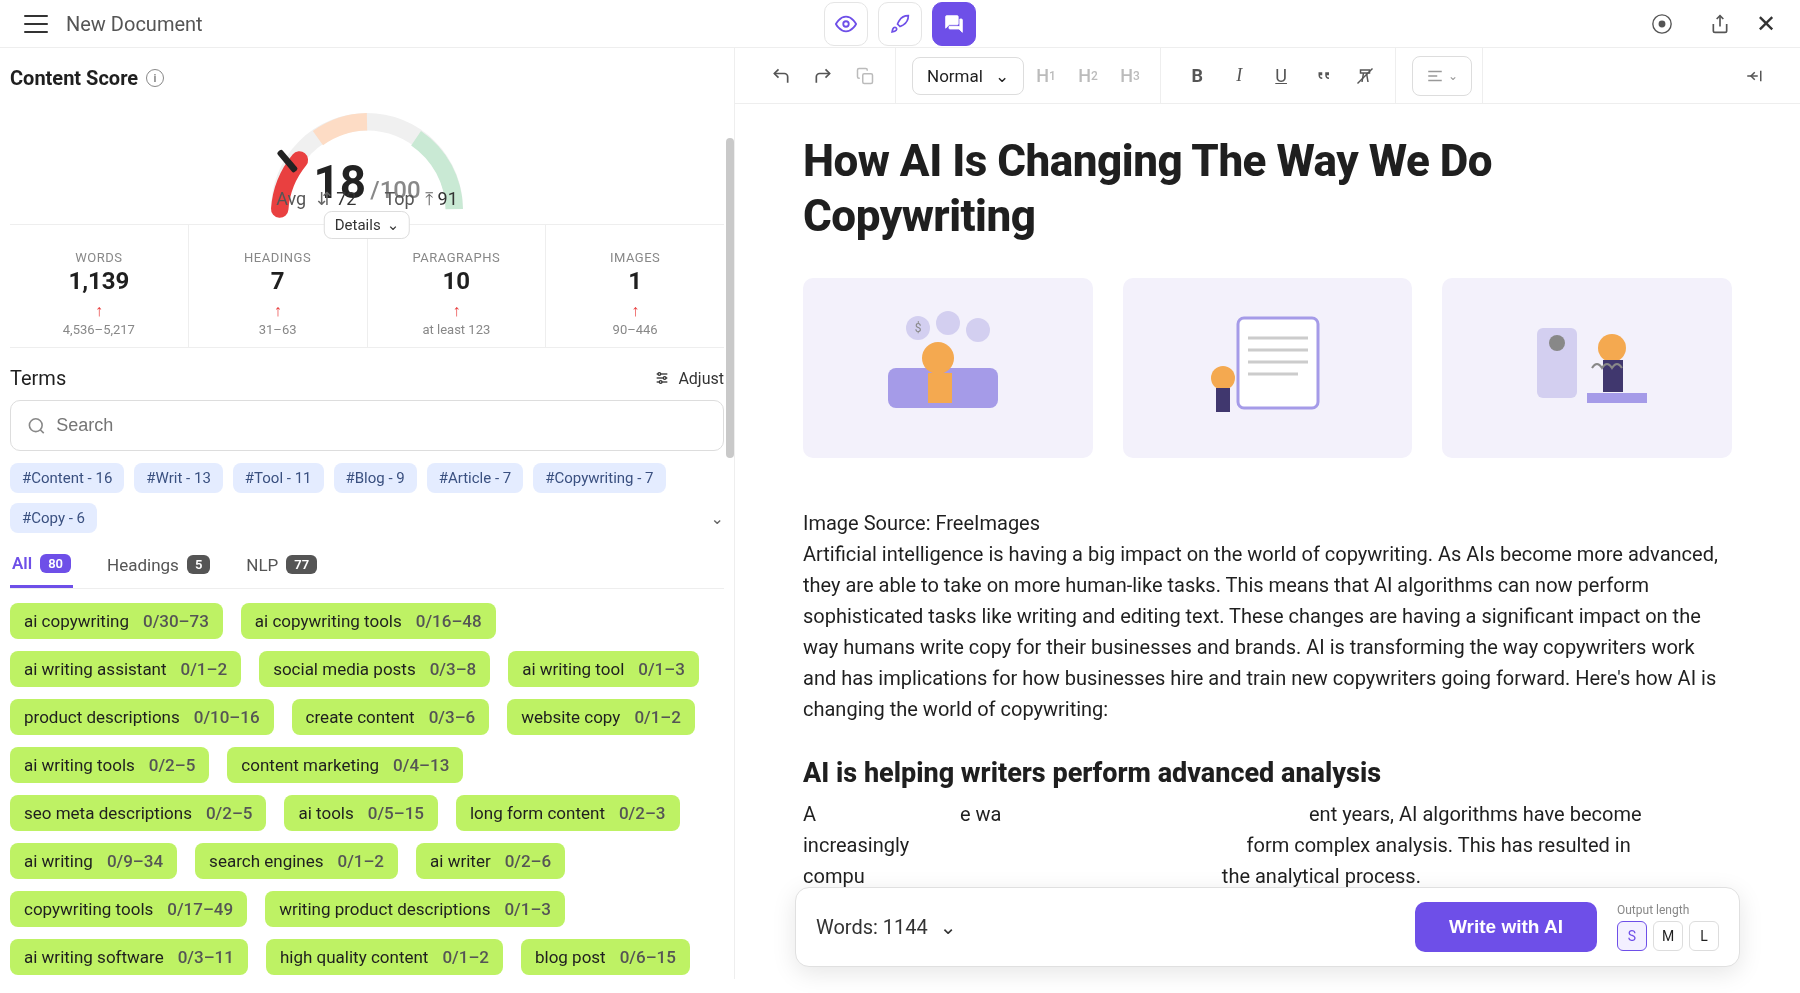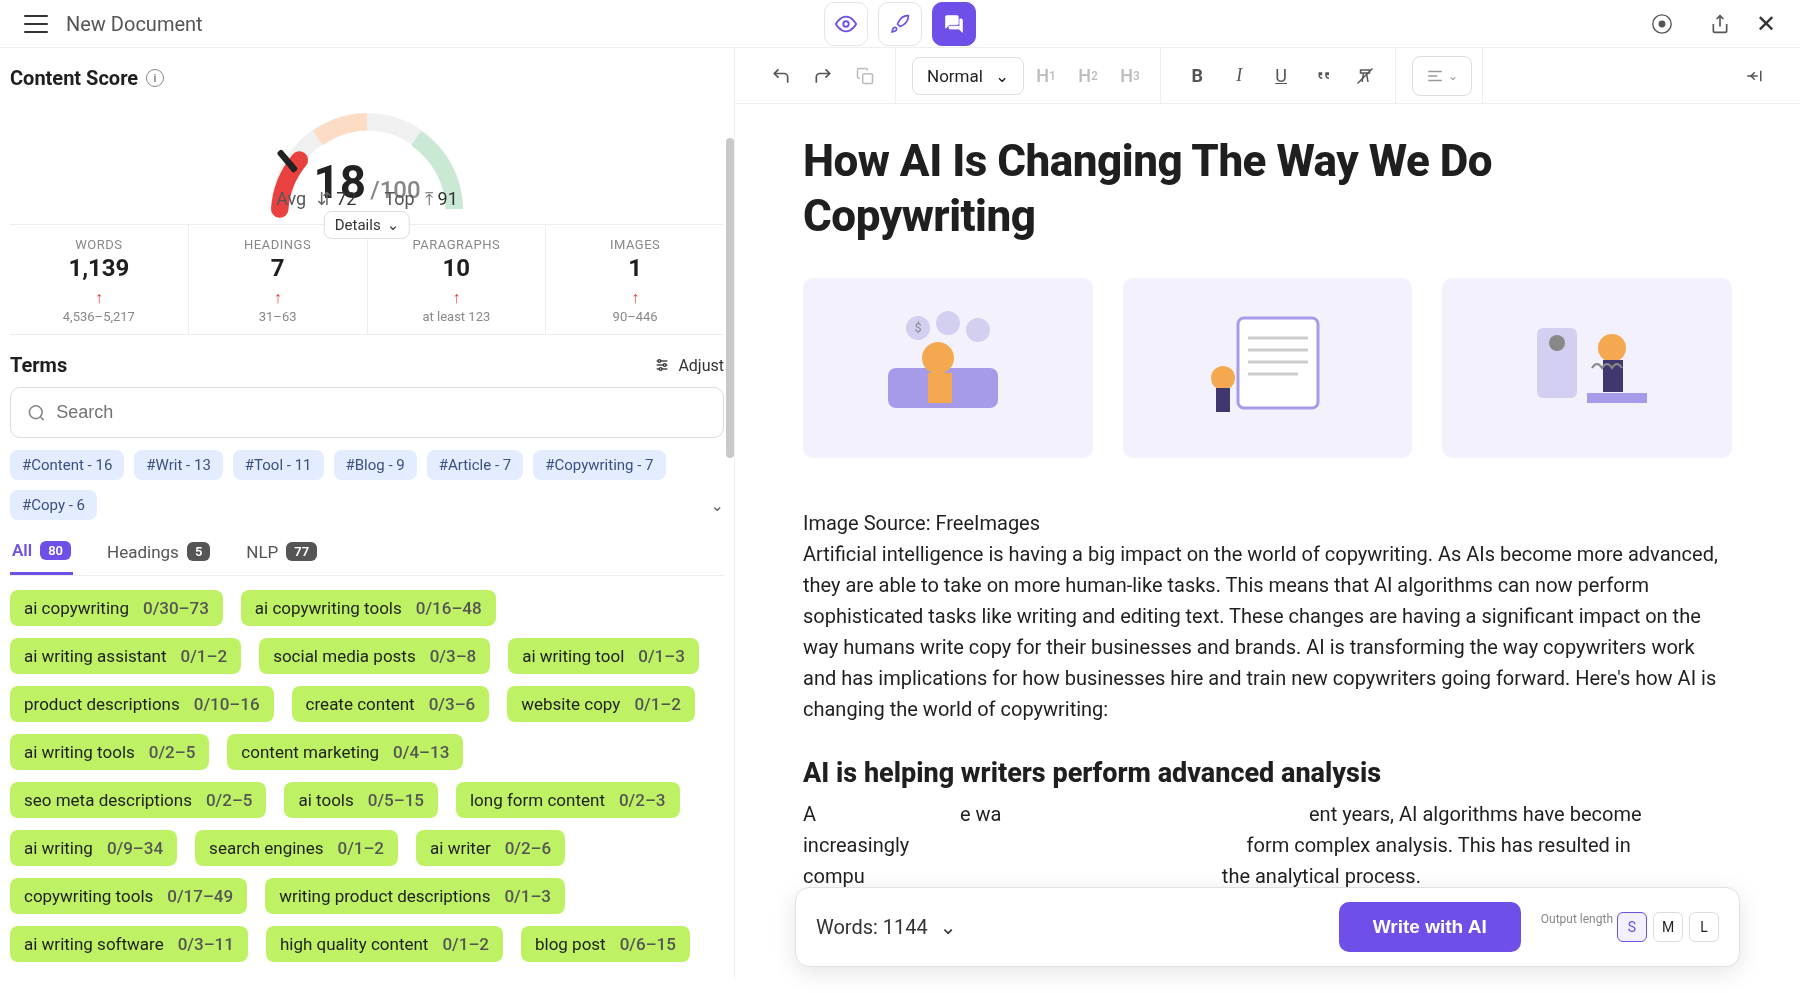--- a/index.html
+++ b/index.html
@@ -29,29 +29,29 @@
 .info-icon { width: 18px; height: 18px; border: 1.5px solid #888; border-radius: 50%; display:flex;align-items:center;justify-content:center;font-size:11px;color:#888; }
 .gauge-wrap { display:flex; flex-direction:column; align-items:center; margin-bottom:6px; }
 .gauge-svg { width: 220px; height: 120px; }
 .score-big { font-size: 42px; font-weight: 700; }
 .score-denom { font-size: 22px; color: #888; font-weight:500; }
 .avg-top { display:flex; gap: 28px; margin-top:-32px; font-size: 18px; color:#333; }
 .avg-top .lbl { color:#555; margin-right:6px; }
 .stats-row { display:flex; border-top:1px solid #eee; border-bottom:1px solid #eee; margin-top:14px; position:relative; }
 .stat { flex:1; text-align:center; padding:12px 4px 10px; border-right:1px solid #eee; }
 .stat:last-child { border-right:none; }
-.stat-lbl { font-size:13px; letter-spacing:0.5px; color:#888; }
+.stat-lbl { font-size:13px; letter-spacing:0.5px; color:#888;margin-top:13px; }
 .stat-val { font-size:24px; font-weight:700; margin-top:2px; display:flex; align-items:center; justify-content:center; gap:6px;flex-direction:column; }
 .stat-range { font-size:13px; color:#888; margin-top:2px; }
 .up-arrow { color:#e94040; font-size:16px; }
 .details-chip { position:absolute; top:-14px; left:50%; transform:translateX(-50%); background:#fff; border:1px solid #ddd; border-radius:8px; padding:4px 10px; font-size:15px; color:#333; display:flex; align-items:center; gap:6px; cursor:pointer; }
 
 
 .terms-head { display:flex; justify-content:space-between; align-items:center; margin-top:18px; margin-bottom:10px; }
-.terms-title { font-size:20px; font-weight:700; }
+.terms-title { font-size:20px; font-weight:400; }
 .adjust-btn { display:flex; align-items:center; gap:8px; font-size:16px; color:#333; cursor:pointer; }
 .search-box { display:flex; align-items:center; gap:10px; border:1px solid #ddd; border-radius:10px; padding:14px 16px; margin-bottom:12px; }
 .search-box input { border:none; outline:none; font-size:18px; color:#888; width:100%; }
 .tag-row { display:flex; gap:10px; align-items:center; flex-wrap:wrap; margin-bottom:12px; }
 .hash-tag { background:#e4ecff; border-radius:8px; padding:6px 12px; font-size:15px; color:#3a5080; }
 .chev-down { margin-left:auto; color:#666; cursor:pointer; }
 .tabs { display:flex; gap:32px; border-bottom:1px solid #eee; margin-bottom:14px; }
 .tab { display:flex; align-items:center; gap:8px; padding:8px 2px 12px; font-size:17px; color:#555; cursor:pointer; }
 .tab.active { color:#6e4fe8; border-bottom:3px solid #6e4fe8; font-weight:600; }
 .badge { background:#6e4fe8; color:#fff; border-radius:6px; padding:2px 8px; font-size:13px; font-weight:600; }
@@ -72,21 +72,21 @@
 .doc-heading { font-size:44px; font-weight:800; line-height:1.25; margin-bottom:34px; letter-spacing:-0.5px; }
 .doc-sub { font-size:27px; font-weight:800; margin:32px 0 10px; }
 .doc-text { font-size:20px; line-height:1.55; }
 .illustration-row { display:flex; gap:30px; margin:10px 0 50px; }
 .illus { flex:1; height:180px; background:#f3f1fb; border-radius:10px; display:flex; align-items:center; justify-content:center; }
 
 
 .ai-bar { position:absolute; bottom:12px; left:60px; right:60px; background:#fff; border:1px solid #e0e0e0; border-radius:14px; box-shadow:0 6px 24px rgba(0,0,0,0.1); padding:14px 20px; display:flex; align-items:center; gap:20px; }
 .ai-bar .words { font-size:20px; color:#333; display:flex;align-items:center;gap:12px; }
 .write-btn { background:#6e4fe8; color:#fff; border:none; border-radius:10px; padding:14px 34px; font-size:19px; font-weight:600; cursor:pointer; margin-left:auto; }
-.len-group { display:flex; flex-direction:row; gap:4px; }
+.len-group { display:flex; flex-direction:column; gap:4px; }
 .len-lbl { font-size:12px; color:#888; }
 .len-btns { display:flex; gap:6px; }
 .len-btn { width:30px; height:30px; border:1px solid #ddd; border-radius:6px; font-size:14px; display:flex;align-items:center;justify-content:center;cursor:pointer; }
 .len-btn.active { border-color:#6e4fe8; color:#6e4fe8; background:#f3f0ff; }
 
 .scroll-track { position:absolute; top:0; right:0; width:8px; height:100%; }
 .scroll-thumb { position:absolute; top:90px; width:8px; height:320px; background:#c9c9c9; border-radius:4px; }
 svg { display:block; }
 </style>
 </head>

